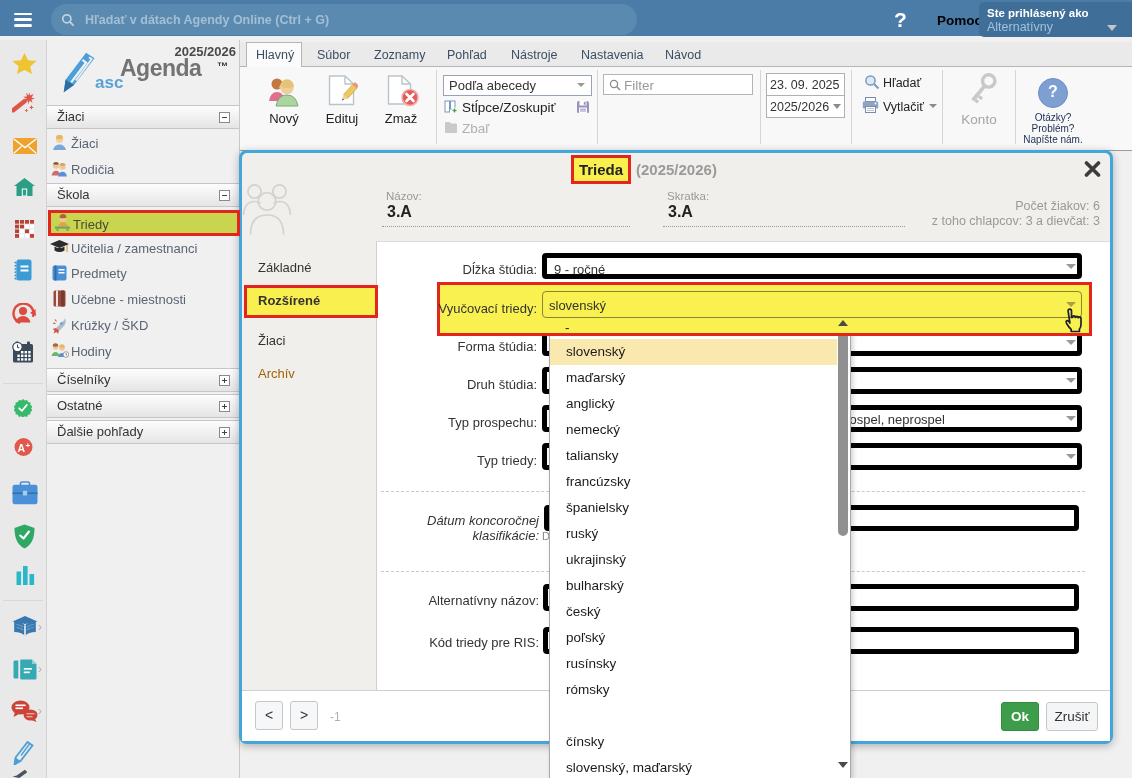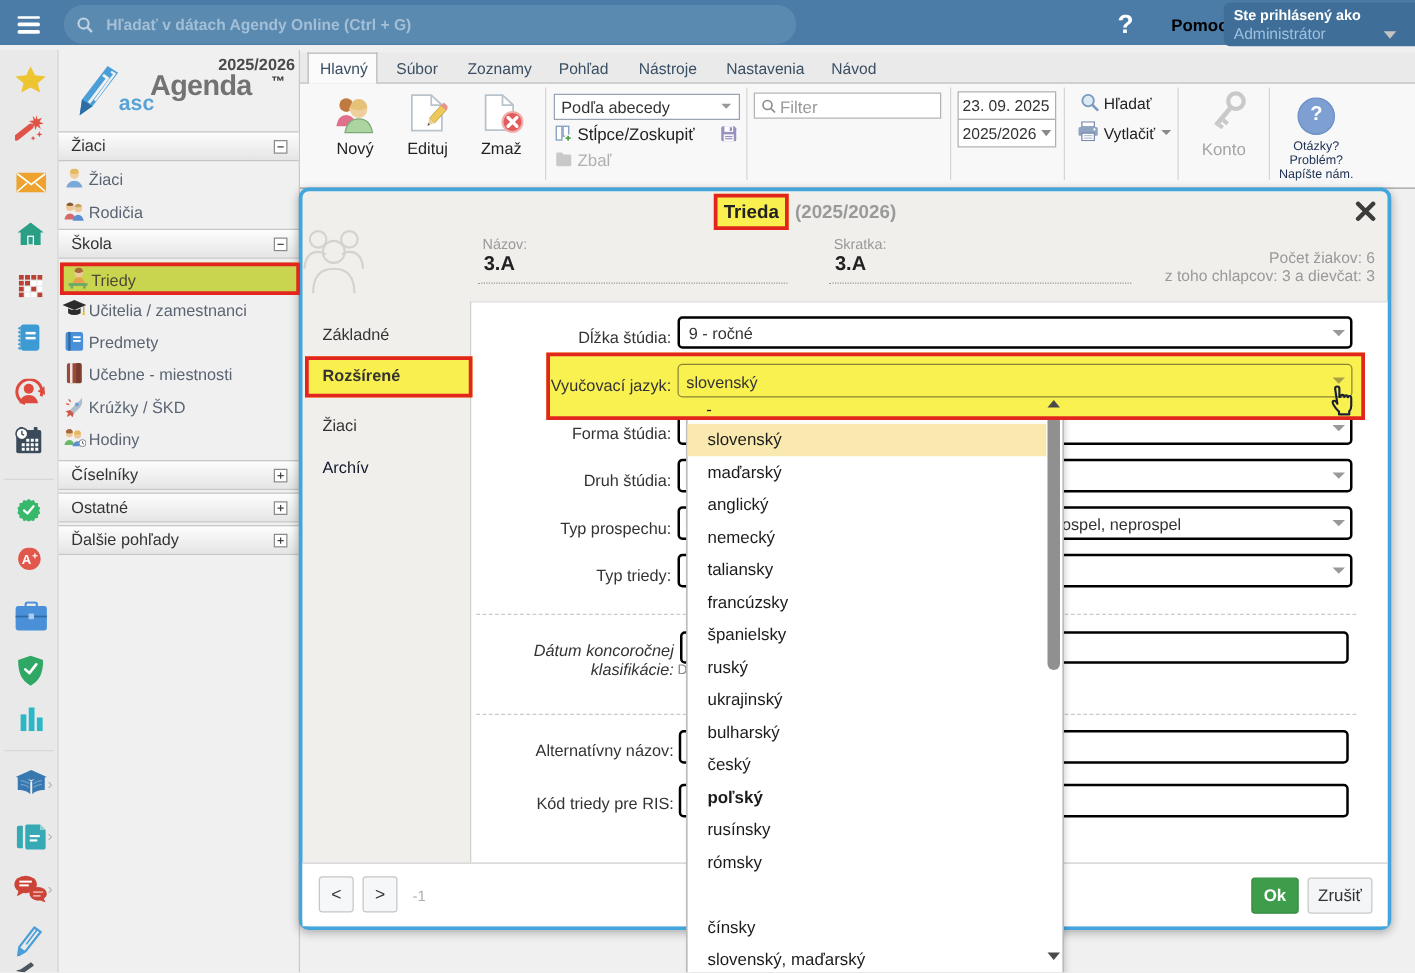--- a/index.html
+++ b/index.html
@@ -1,19 +1,19 @@
 <!DOCTYPE html>
 <html><head><meta charset="utf-8">
 <style>
 html,body{margin:0;padding:0;}
 body{width:1132px;height:778px;overflow:hidden;position:relative;
   font-family:"Liberation Sans",sans-serif;background:#f0f0f0;}
 .abs{position:absolute;white-space:nowrap;}
 .lbl{position:absolute;font-size:13px;color:#333;text-align:right;white-space:nowrap;}
-.inp{position:absolute;background:#fff;border:2px solid #000000;border-radius:4px;
+.inp{position:absolute;background:#fff;border:5px solid #000000;border-radius:4px;
   font-size:13px;color:#333;box-sizing:border-box;}
 .sel-arrow{position:absolute;width:0;height:0;border-left:5px solid transparent;
   border-right:5px solid transparent;border-top:5px solid #999;}
 .ddrow{position:absolute;white-space:nowrap;left:0;width:287px;height:26px;line-height:26px;
   padding-left:16px;font-size:13.5px;color:#1b1b1b;box-sizing:border-box;}
 </style></head>
 <body>
 
 <div class="abs" id="topbar" style="left:0;top:0;width:1132px;height:36px;background:#4b7ca7;">
 
@@ -26,21 +26,21 @@
     <circle cx="7.5" cy="7.5" r="5.2" fill="none" stroke="#bdd2e2" stroke-width="2.2"></circle>
     <line x1="11.5" y1="11.5" x2="15.5" y2="15.5" stroke="#bdd2e2" stroke-width="2.4" stroke-linecap="round"></line>
   </svg>
   <div class="abs" style="left:85px;top:13px;font-size:12.5px;font-weight:bold;color:#a3bfd6;">Hľadať v dátach Agendy Online (Ctrl + G)</div>
 
   <div class="abs" style="left:894px;top:8px;font-size:21px;font-weight:bold;color:#fff;">?</div>
   <div class="abs" style="left:937px;top:13px;font-size:13.5px;font-weight:bold;color:#000000;">Pomoc</div>
 
   <div class="abs" style="left:979px;top:2px;width:153px;height:35px;background:#3f6f99;border-radius:5px 0 0 5px;"></div>
   <div class="abs" style="left:987px;top:7px;font-size:11.5px;font-weight:bold;color:#fff;">Ste prihlásený ako</div>
-  <div class="abs" style="left:987px;top:20px;font-size:12.5px;color:#9fc0de;">Administrátor</div>
+  <div class="abs" style="left:987px;top:20px;font-size:12.5px;color:#9fc0de;">Alternatívny</div>
   <div class="abs" style="left:1107px;top:25px;width:0;height:0;border-left:5.5px solid transparent;border-right:5.5px solid transparent;border-top:6.5px solid #c4c4c4;"></div>
 </div>
 
 <div class="abs" id="iconstrip" style="left:0;top:40px;width:46px;height:738px;background:#e9e9e9;border-right:1px solid #d2d2d2;">
   <div class="abs" style="left:3px;top:342.5px;width:40px;height:1px;background:#d8d8d8;"></div>
   <div class="abs" style="left:3px;top:559.5px;width:40px;height:1px;background:#d8d8d8;"></div>
 </div>
 <div class="abs" id="stripicons" style="left:0;top:0;">
 
   <svg class="abs" style="left:12px;top:53px;" width="25" height="21" viewBox="0 0 25 21">
@@ -467,21 +467,21 @@
   <div class="abs" style="left:800px;top:213.5px;width:300px;text-align:right;font-size:12.5px;color:#999;">z toho chlapcov: 3 a dievčat: 3</div>
 
   <div class="abs" style="left:376px;top:241px;width:734px;height:449px;background:#fff;border-top:1px solid #dcdcdc;border-left:1px solid #cfcfcf;box-sizing:border-box;"></div>
 
   <div class="abs" style="left:242px;top:690px;width:868px;height:51px;background:#fff;border-top:1px solid #cfcfcf;box-sizing:border-box;"></div>
 
   <div class="abs" style="left:258px;top:260px;font-size:13px;color:#333;">Základné</div>
   <div class="abs" style="left:244px;top:285px;width:134px;height:33px;background:#f9ef4e;border:3px solid #e2261f;box-sizing:border-box;"></div>
   <div class="abs" style="left:258px;top:293px;font-size:13px;font-weight:bold;color:#333;">Rozšírené</div>
   <div class="abs" style="left:258px;top:333px;font-size:13px;color:#333;">Žiaci</div>
-  <div class="abs" style="left:258px;top:366px;font-size:13px;color:#0f172a;">Archív</div>
+  <div class="abs" style="left:258px;top:366px;font-size:13px;color:#a16207;">Archív</div>
 
   <div class="lbl" style="left:380px;top:262px;width:157px;">Dĺžka štúdia:</div>
   <div class="inp" style="left:542px;top:253px;width:540px;height:26px;line-height:24px;padding-left:7px;">9 - ročné</div>
   <div class="sel-arrow" style="left:1066px;top:264px;"></div>
 
   <div class="inp" style="left:542px;top:291px;width:540px;height:27px;"></div>
 
   <div class="lbl" style="left:380px;top:339px;width:157px;">Forma štúdia:</div>
   <div class="inp" style="left:542px;top:329px;width:540px;height:27px;"></div>
   <div class="sel-arrow" style="left:1066px;top:340px;"></div>
@@ -527,35 +527,35 @@
   <div class="ddrow" style="top:50px;">maďarský</div>
   <div class="ddrow" style="top:76px;">anglický</div>
   <div class="ddrow" style="top:102px;">nemecký</div>
   <div class="ddrow" style="top:128px;">taliansky</div>
   <div class="ddrow" style="top:154px;">francúzsky</div>
   <div class="ddrow" style="top:180px;">španielsky</div>
   <div class="ddrow" style="top:206px;">ruský</div>
   <div class="ddrow" style="top:232px;">ukrajinský</div>
   <div class="ddrow" style="top:258px;">bulharský</div>
   <div class="ddrow" style="top:284px;">český</div>
-  <div class="ddrow" style="top:310px;font-weight:bold;">poľský</div>
+  <div class="ddrow" style="top:310px;">poľský</div>
   <div class="ddrow" style="top:336px;">rusínsky</div>
   <div class="ddrow" style="top:362px;">rómsky</div>
   <div class="ddrow" style="top:414px;">čínsky</div>
   <div class="ddrow" style="top:440px;">slovenský, maďarský</div>
 
   <div class="abs" style="left:288px;top:17px;width:10px;height:204px;background:#909090;border-radius:5px;"></div>
   <div class="abs" style="left:288px;top:447px;width:0;height:0;border-left:5px solid transparent;border-right:5px solid transparent;border-top:6px solid #4a4a4a;"></div>
 </div>
 
 <div class="abs" id="overlays" style="left:0;top:0;z-index:30;">
 
   <div class="abs" style="left:437px;top:282px;width:655px;height:54px;background:#f9f150;border:3.5px solid #e2261f;box-sizing:border-box;"></div>
 
-  <div class="lbl" style="left:380px;top:301px;width:157px;">Vyučovací jazyk:</div>
+  <div class="lbl" style="left:380px;top:301px;width:157px;">Vyučovací triedy:</div>
   <div class="abs" style="left:542px;top:291px;width:540px;height:27px;border:1px solid #8a8535;border-radius:4px;box-sizing:border-box;"></div>
   <div class="abs" style="left:549px;top:298px;font-size:13px;color:#333;">slovenský</div>
   <div class="sel-arrow" style="left:1066px;top:302px;border-top-color:#a8a043;"></div>
   <div class="abs" style="left:565px;top:320px;font-size:13.5px;color:#1b1b1b;">-</div>
   <div class="abs" style="left:838px;top:320px;width:0;height:0;border-left:5px solid transparent;border-right:5px solid transparent;border-bottom:6.5px solid #4a4a4a;"></div>
 </div>
 
 <svg class="abs" style="left:1063px;top:308px;z-index:60;" width="20" height="27" viewBox="0 0 20 27">
   <path d="M6.8 1.2 q1.7 0 1.7 1.8 L8.5 9.5 L9.3 9.5 q0.3 -1.6 1.6 -1.6 q1.3 0 1.5 1.6 q0.4 -1.2 1.5 -1.2 q1.2 0 1.4 1.5 q0.5 -1 1.4 -1 q1.3 0 1.3 2 L18 16.5 q0 3 -1.6 4.6 L16.4 23.5 L8.2 23.5 L8.2 21.3 q-2.4 -2 -4.3 -5.3 q-1.4 -2.5 -0.2 -3.2 q1.2 -0.7 2.7 1.3 L6.9 15 L5.1 3 Q5.1 1.2 6.8 1.2 Z" fill="none" stroke="#1c2030" stroke-width="1.7" stroke-linejoin="round"></path>
 </svg>

